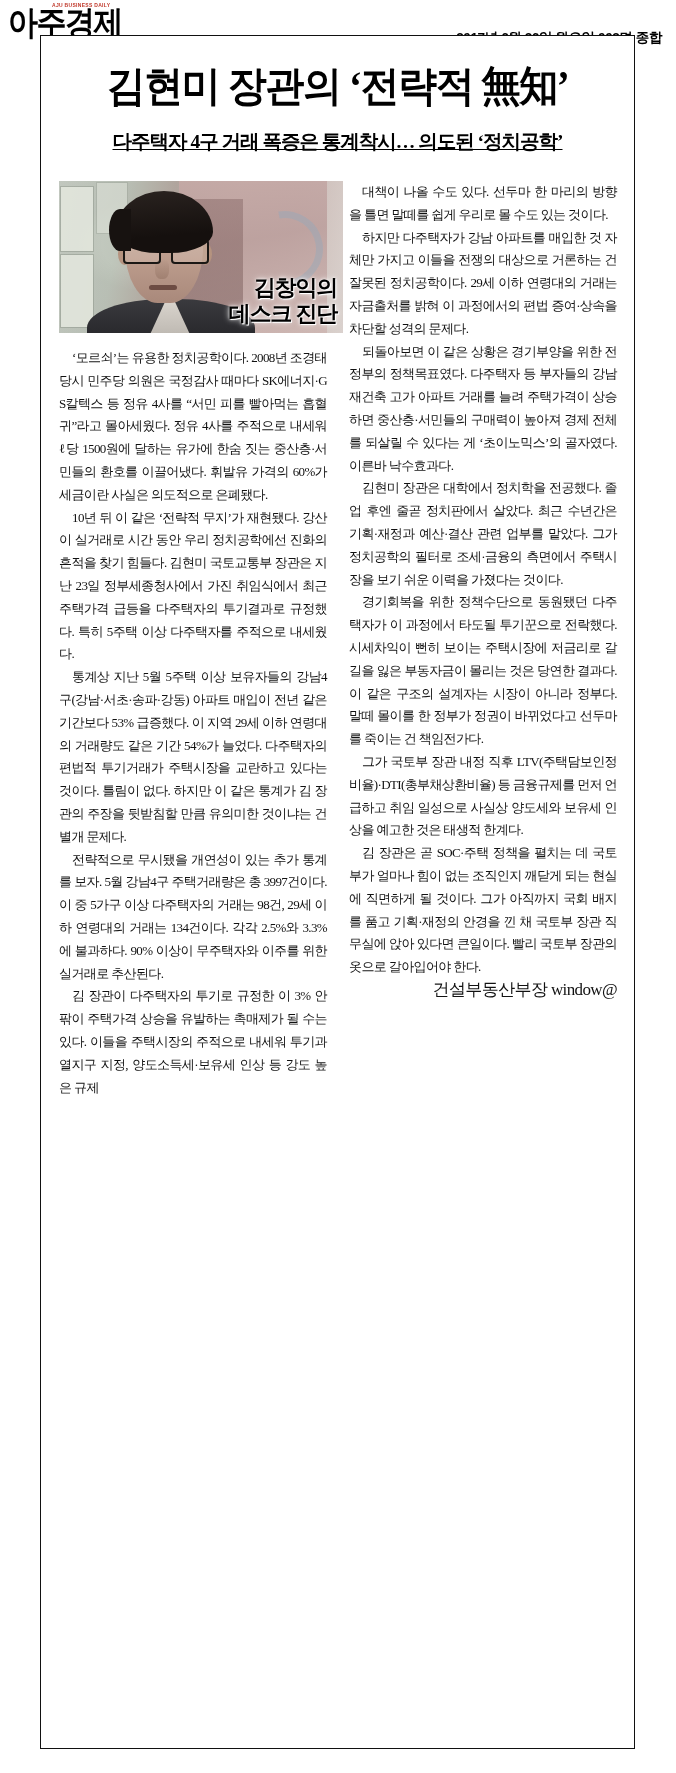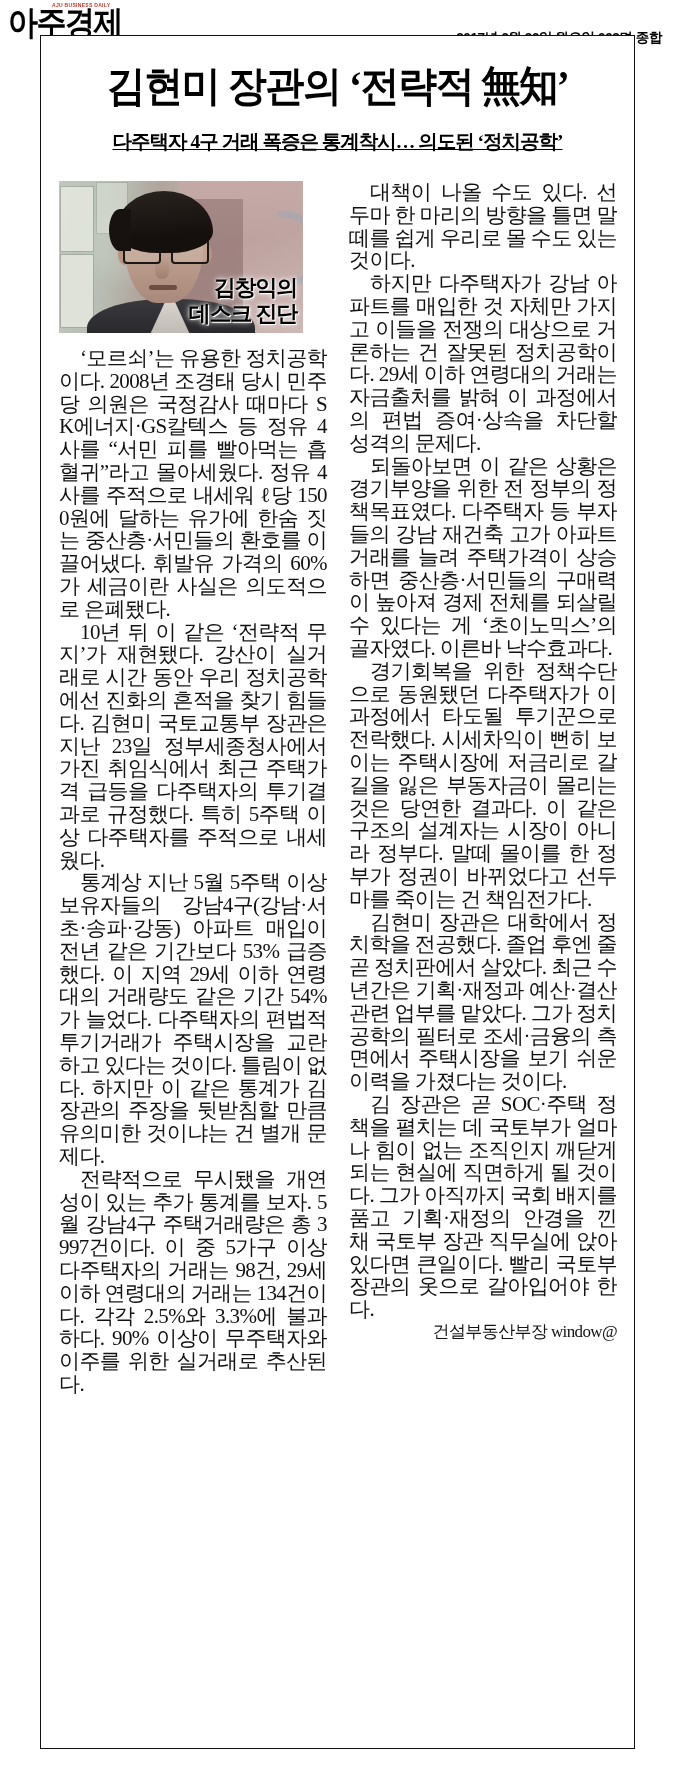--- a/index.html
+++ b/index.html
@@ -113,21 +113,21 @@
     align-items: flex-start;
   }
   .col {
     width: 268px;
     flex: 0 0 268px;
   }
 
   
   .photo-block {
     position: relative;
-    width: 244px;
+    width: 284px;
     height: 152px;
     margin: 0 0 14px 0;
     overflow: hidden;
     background: #d8d6d2;
     float: none;
   }
   .photo-canvas {
     position: absolute;
     inset: 0;
     background:
@@ -232,21 +232,21 @@
     font-size: 22px;
     line-height: 1.18;
     letter-spacing: -1.2px;
     color: #000000;
     text-shadow: 0 0 3px #ffffff, 0 0 6px #ffffff, 1px 1px 0 #ffffff;
   }
 
   
   p.body-para {
     margin: 0;
-    font-size: 21px;
+    font-size: 13px;
     line-height: 22.8px;
     letter-spacing: -0.62px;
     text-align: justify;
     text-justify: inter-character;
     word-break: break-all;
     text-indent: 1em;
     color: #111111;
   }
   p.body-para.first { text-indent: 1em; }
   .signoff {
@@ -308,27 +308,29 @@
           <div class="byline-overlay">
             <div>김창익의</div>
             <div>데스크 진단</div>
           </div>
         </div>
 
         <p class="body-para first">‘모르쇠’는 유용한 정치공학이다. 2008년 조경태 당시 민주당 의원은 국정감사 때마다 SK에너지·GS칼텍스 등 정유 4사를 “서민 피를 빨아먹는 흡혈귀”라고 몰아세웠다. 정유 4사를 주적으로 내세워 ℓ당 1500원에 달하는 유가에 한숨 짓는 중산층·서민들의 환호를 이끌어냈다. 휘발유 가격의 60%가 세금이란 사실은 의도적으로 은폐됐다.</p>
         <p class="body-para">10년 뒤 이 같은 ‘전략적 무지’가 재현됐다. 강산이 실거래로 시간 동안 우리 정치공학에선 진화의 흔적을 찾기 힘들다. 김현미 국토교통부 장관은 지난 23일 정부세종청사에서 가진 취임식에서 최근 주택가격 급등을 다주택자의 투기결과로 규정했다. 특히 5주택 이상 다주택자를 주적으로 내세웠다.</p>
         <p class="body-para">통계상 지난 5월 5주택 이상 보유자들의 강남4구(강남·서초·송파·강동) 아파트 매입이 전년 같은 기간보다 53% 급증했다. 이 지역 29세 이하 연령대의 거래량도 같은 기간 54%가 늘었다. 다주택자의 편법적 투기거래가 주택시장을 교란하고 있다는 것이다. 틀림이 없다. 하지만 이 같은 통계가 김 장관의 주장을 뒷받침할 만큼 유의미한 것이냐는 건 별개 문제다.</p>
         <p class="body-para">전략적으로 무시됐을 개연성이 있는 추가 통계를 보자. 5월 강남4구 주택거래량은 총 3997건이다. 이 중 5가구 이상 다주택자의 거래는 98건, 29세 이하 연령대의 거래는 134건이다. 각각 2.5%와 3.3%에 불과하다. 90% 이상이 무주택자와 이주를 위한 실거래로 추산된다.</p>
+        <p class="body-para">김 장관이 다주택자의 투기로 규정한 이 3% 안팎이 주택가격 상승을 유발하는 촉매제가 될 수는 있다. 이들을 주택시장의 주적으로 내세워 투기과열지구 지정, 양도소득세·보유세 인상 등 강도 높은 규제</p>
       </div>
 
       <div class="col">
         <p class="body-para">대책이 나올 수도 있다. 선두마 한 마리의 방향을 틀면 말떼를 쉽게 우리로 몰 수도 있는 것이다.</p>
         <p class="body-para">하지만 다주택자가 강남 아파트를 매입한 것 자체만 가지고 이들을 전쟁의 대상으로 거론하는 건 잘못된 정치공학이다. 29세 이하 연령대의 거래는 자금출처를 밝혀 이 과정에서의 편법 증여·상속을 차단할 성격의 문제다.</p>
         <p class="body-para">되돌아보면 이 같은 상황은 경기부양을 위한 전 정부의 정책목표였다. 다주택자 등 부자들의 강남 재건축 고가 아파트 거래를 늘려 주택가격이 상승하면 중산층·서민들의 구매력이 높아져 경제 전체를 되살릴 수 있다는 게 ‘초이노믹스’의 골자였다. 이른바 낙수효과다.</p>
+        <p class="body-para">김현미 장관은 대학에서 정치학을 전공했다. 졸업 후엔 줄곧 정치판에서 살았다. 최근 수년간은 기획·재정과 예산·결산 관련 업부를 맡았다. 그가 정치공학의 필터로 조세·금융의 측면에서 주택시장을 보기 쉬운 이력을 가졌다는 것이다.</p>
         <p class="body-para">경기회복을 위한 정책수단으로 동원됐던 다주택자가 이 과정에서 타도될 투기꾼으로 전락했다. 시세차익이 뻔히 보이는 주택시장에 저금리로 갈 길을 잃은 부동자금이 몰리는 것은 당연한 결과다. 이 같은 구조의 설계자는 시장이 아니라 정부다. 말떼 몰이를 한 정부가 정권이 바뀌었다고 선두마를 죽이는 건 책임전가다.</p>
-        <p class="body-para">김현미 장관은 대학에서 정치학을 전공했다. 졸업 후엔 줄곧 정치판에서 살았다. 최근 수년간은 기획·재정과 예산·결산 관련 업부를 맡았다. 그가 정치공학의 필터로 조세·금융의 측면에서 주택시장을 보기 쉬운 이력을 가졌다는 것이다.</p>
+        <p class="body-para">그가 국토부 장관 내정 직후 LTV(주택담보인정비율)·DTI(총부채상환비율) 등 금융규제를 먼저 언급하고 취임 일성으로 사실상 양도세와 보유세 인상을 예고한 것은 태생적 한계다.</p>
         <p class="body-para">김 장관은 곧 SOC·주택 정책을 펼치는 데 국토부가 얼마나 힘이 없는 조직인지 깨닫게 되는 현실에 직면하게 될 것이다. 그가 아직까지 국회 배지를 품고 기획·재정의 안경을 낀 채 국토부 장관 직무실에 앉아 있다면 큰일이다. 빨리 국토부 장관의 옷으로 갈아입어야 한다.</p>
         <p class="signoff">건설부동산부장 window@</p>
       </div>
 
     </div>
   </div>
 </div>
 
 </body></html>

